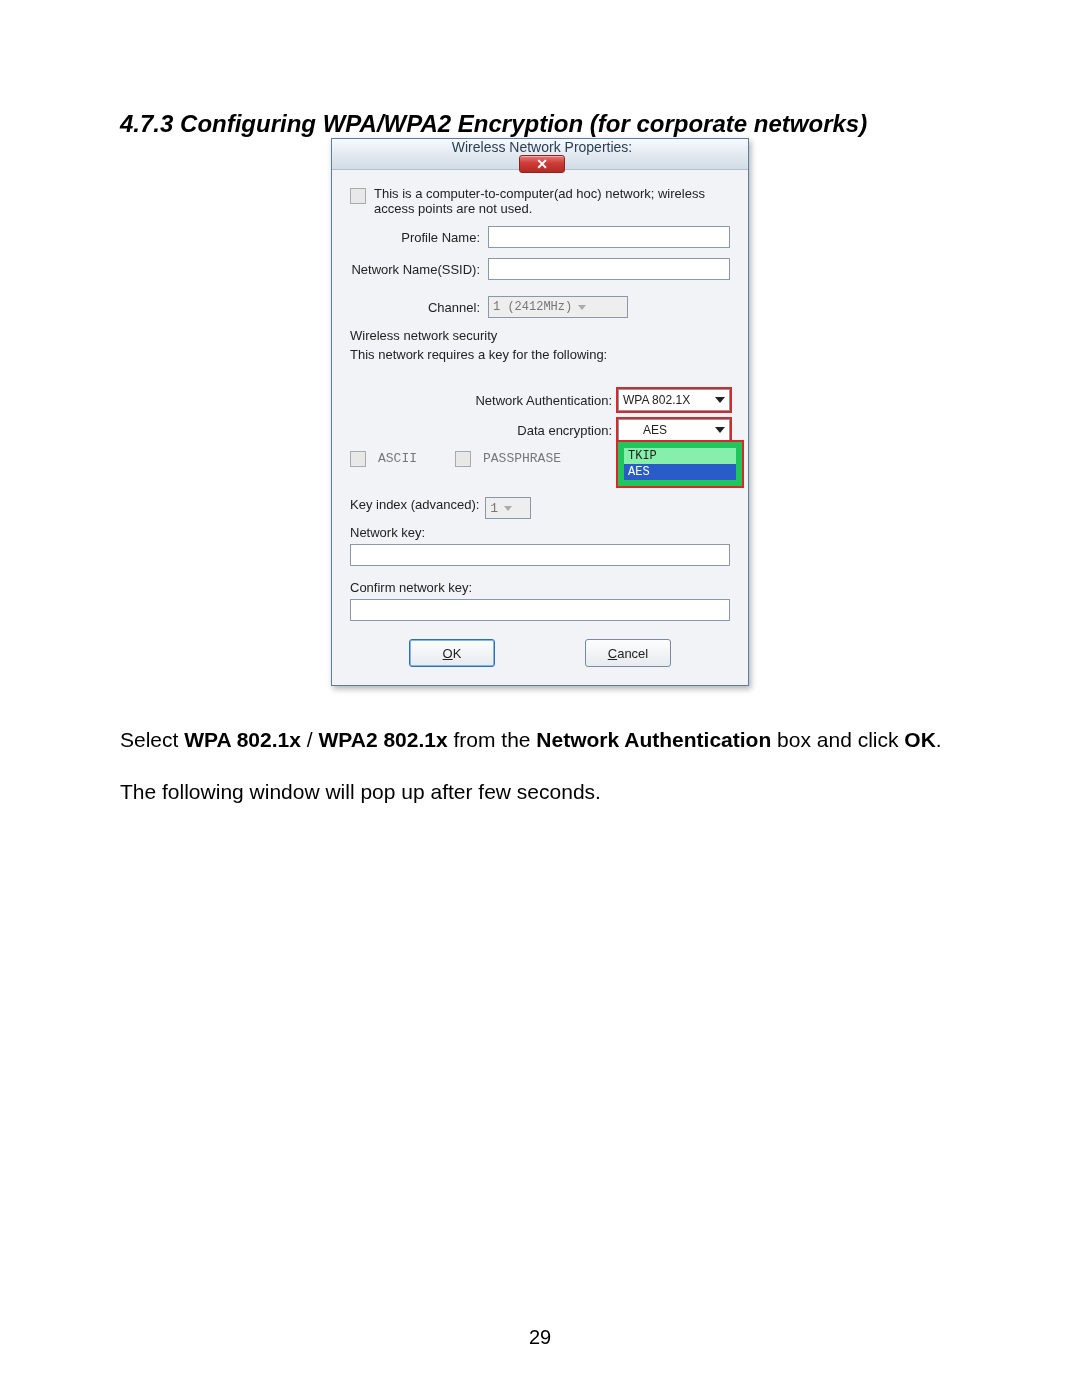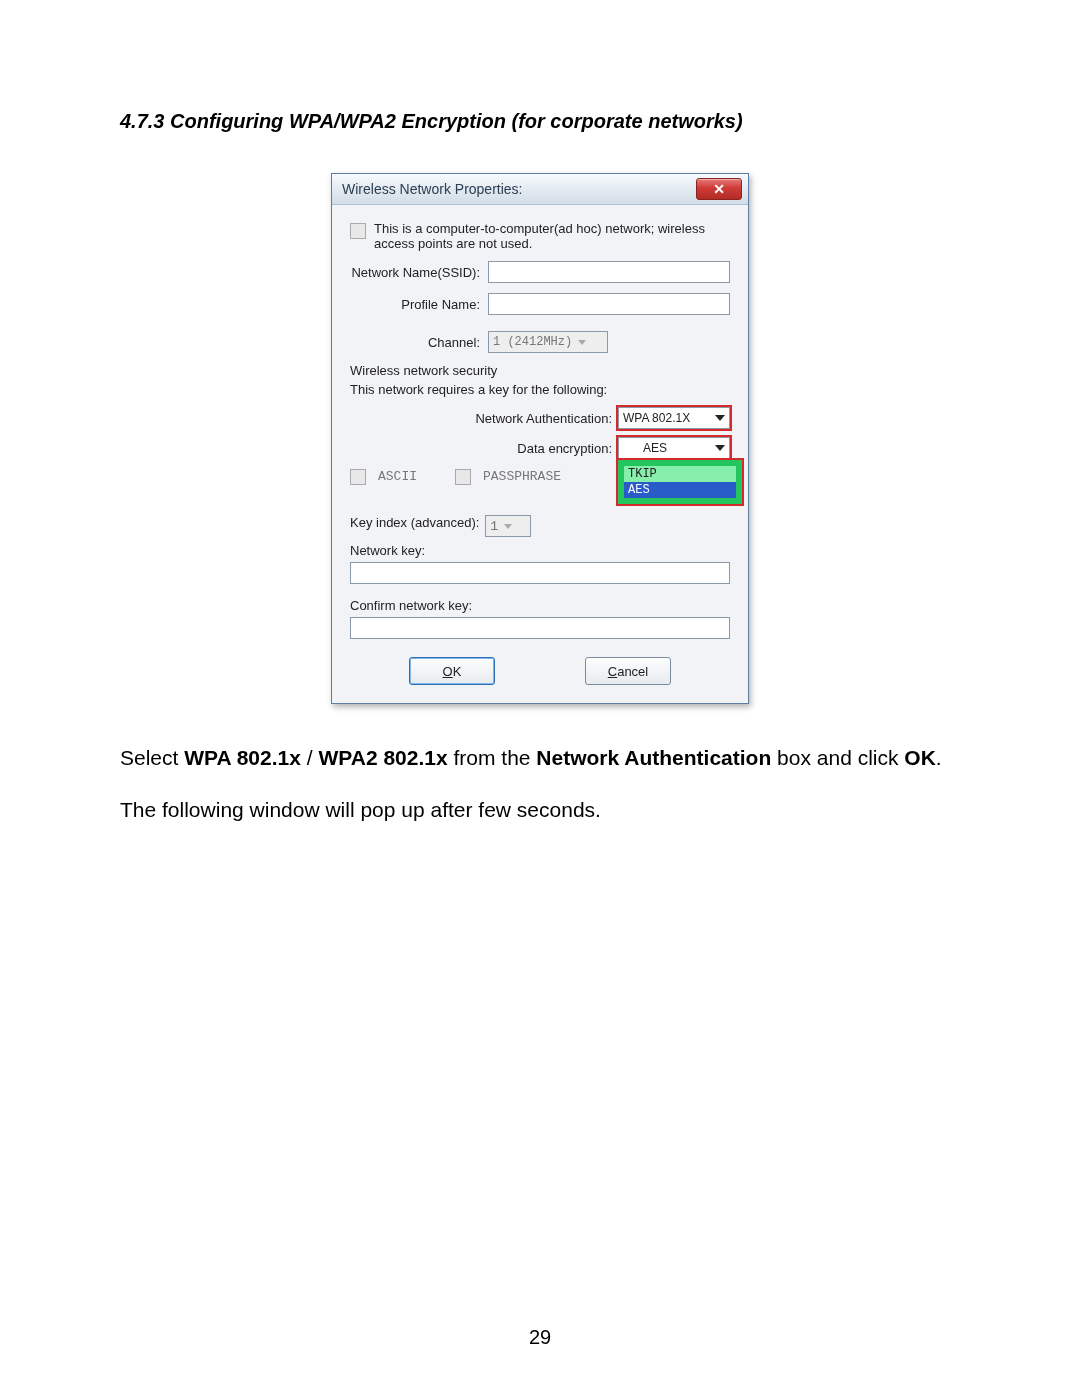--- a/index.html
+++ b/index.html
@@ -15,22 +15,21 @@
     position: relative;
     width: 1080px;
     height: 1397px;
     box-sizing: border-box;
     padding: 110px 120px 0 120px;
   }
   .heading {
     font-family: Arial, Helvetica, sans-serif;
     font-weight: bold;
     font-style: italic;
-    font-size: 20px;
-    margin-bottom: 40px;
+    font-size: 24px;
   }
   .shot-wrap {
     width: 100%;
     display: flex;
     justify-content: center;
     margin-bottom: 40px;
   }
   
   .dlg {
     width: 416px;
@@ -42,20 +41,21 @@
     color: #222;
   }
   .titlebar {
     height: 30px;
     background: linear-gradient(180deg, #f7fbff 0%, #e3eaf1 50%, #d3dde6 100%);
     border-bottom: 1px solid #abc1d6;
     display: flex;
     align-items: center;
     padding: 0 6px 0 10px;
     position: relative;
+    flex-direction: column;
   }
   .titlebar .title {
     font-size: 14px;
     color: #2b3d52;
     flex: 1;
   }
   .closebtn {
     width: 44px;
     height: 20px;
     border-radius: 3px;
@@ -122,21 +122,21 @@
     border-right: 4px solid transparent;
     border-top: 5px solid #666;
   }
   .combo.disabled .arrow { border-top-color:#aaa; }
   .group-label {
     font-size: 13px;
     margin-top: 0;
   }
   .group-note {
     font-size: 13px;
-    margin: 4px 0 10px 0;
+    margin: 4px 0 27px 0;
   }
   .authrow, .encrow {
     display: flex;
     align-items: center;
     justify-content: flex-end;
     margin-bottom: 8px;
     position: relative;
   }
   .authrow .lab, .encrow .lab {
     padding-right: 6px;
@@ -259,32 +259,32 @@
       </div>
 
       <div class="body">
 
         <div class="adhoc-row">
           <div class="cbx disabled"></div>
           <div style="flex:1;">This is a computer-to-computer(ad hoc) network; wireless access points are not used.</div>
         </div>
 
         <div class="formrow">
+          <div class="lab">Profile Name:</div>
+          <div class="txt"></div>
+        </div>
+
+        <div class="formrow">
           <div class="lab">Network Name(SSID):</div>
           <div class="txt"></div>
         </div>
 
-        <div class="formrow">
-          <div class="lab">Profile Name:</div>
-          <div class="txt"></div>
-        </div>
-
         <div class="formrow" style="margin-top:16px;">
           <div class="lab">Channel:</div>
-          <div class="combo disabled" style="width:120px;">
+          <div class="combo disabled" style="width:140px;">
             <span style="font-family:'Courier New',monospace;font-size:12px;">1 (2412MHz)</span>
             <span class="arrow"></span>
           </div>
         </div>
 
         <div class="group-label">Wireless network security</div>
         <div class="group-note">This network requires a key for the following:</div>
 
         <div class="authrow">
           <span class="lab">Network Authentication:</span>

